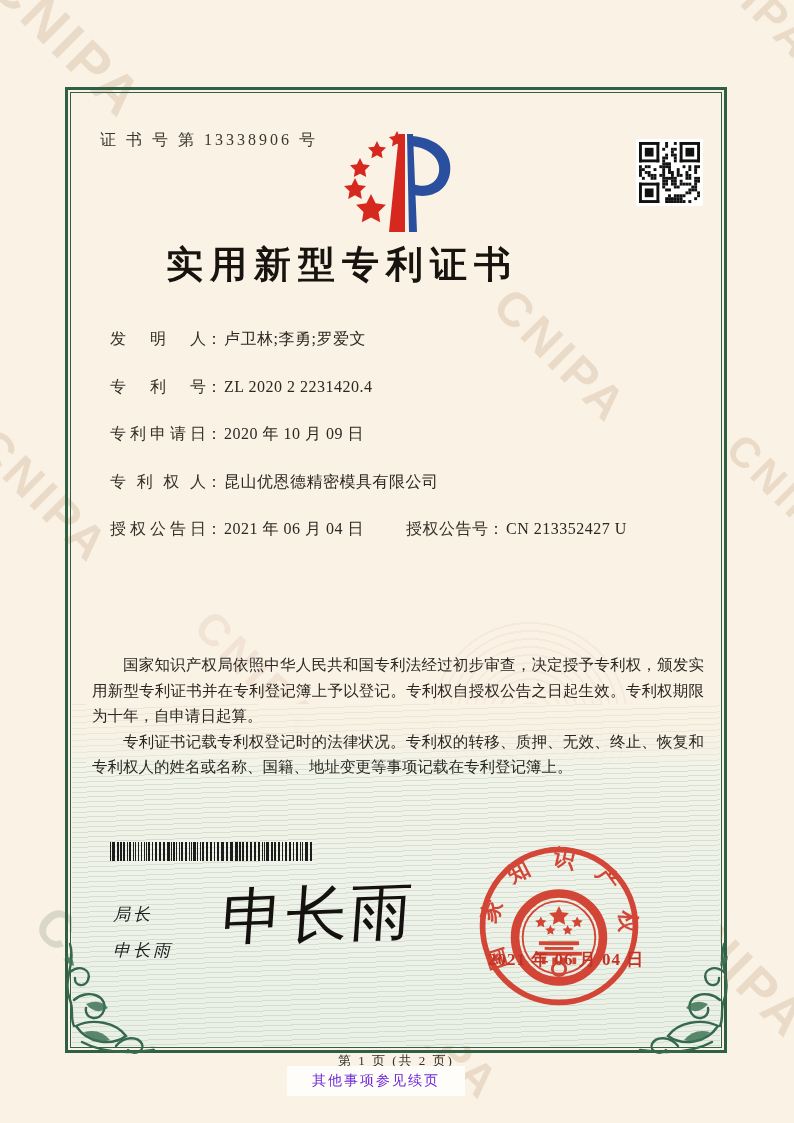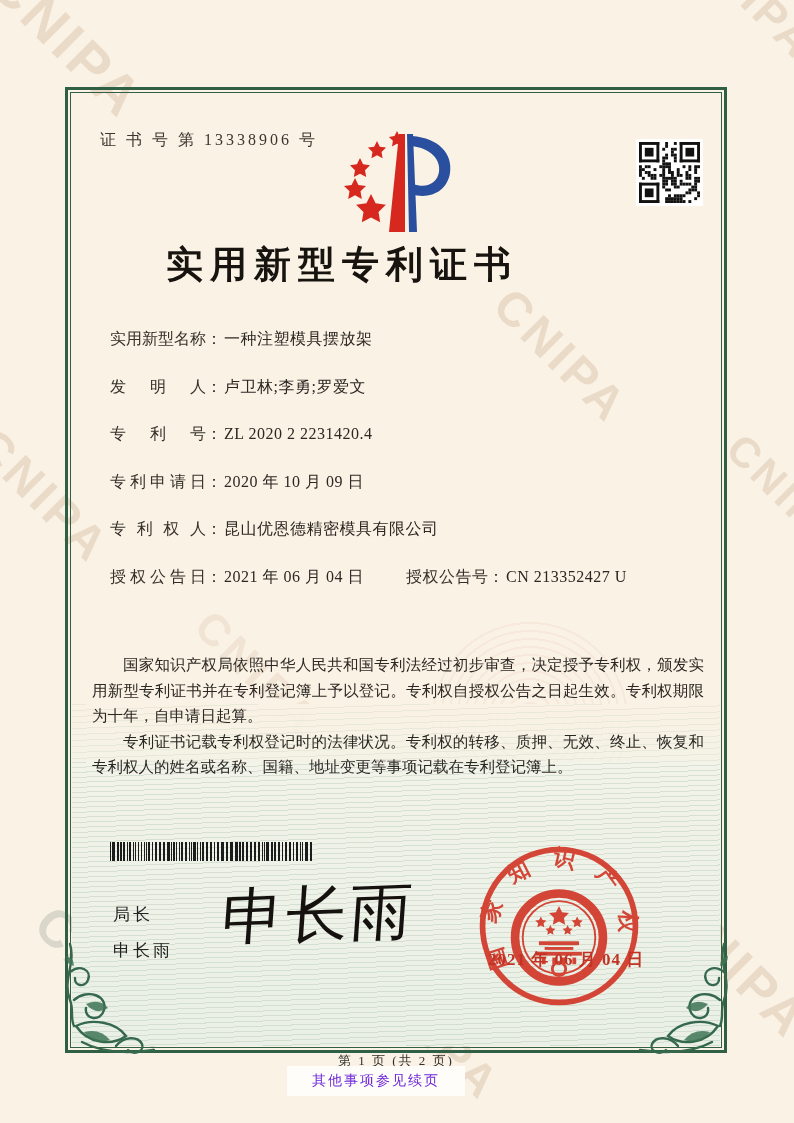--- a/index.html
+++ b/index.html
@@ -83,21 +83,21 @@
   
   .paras { position:absolute; left:92px; top:652px; width:612px; }
   .paras p {
     font-size:15.5px; line-height:25.5px; text-align:justify;
     text-indent:2em; color:#2b2723;
   }
 
   
   .barcode { position:absolute; left:110px; top:842px; width:204px; height:19px; }
   .director { position:absolute; left:113px; top:903px; font-size:17px; letter-spacing:3px; color:#222; }
-  .director div { margin-bottom:13px; }
+  .director div { margin-bottom:13px;font-style:italic; }
   .signature {
     position:absolute; left:222px; top:872px; width:230px;
     font-size:62px; color:#14110e;
     transform:rotate(-2deg) skewX(-6deg);
     letter-spacing:2px; white-space:nowrap;
   }
   .seal { position:absolute; left:473px; top:840px; width:172px; height:172px; opacity:0.93; }
   .seal-date {
     position:absolute; left:488px; top:948px; width:170px;
     font-size:17px; font-weight:bold; color:#c03325; letter-spacing:1px;
@@ -321,23 +321,20 @@
       <rect x="13" y="20" width="1" height="1" fill="#111"></rect>
       <rect x="14" y="20" width="1" height="1" fill="#111"></rect>
       <rect x="15" y="20" width="1" height="1" fill="#111"></rect>
       <rect x="17" y="20" width="1" height="1" fill="#111"></rect>
     </svg>
 
   <div class="title">实用新型专利证书</div>
 
   <div class="fields">
     <div class="frow">
-      <span class="flabel">实用新型名称</span><span class="fcolon">：</span><span class="fvalue">一种注塑模具摆放架</span>
-    </div>
-    <div class="frow">
       <span class="flabel">发明人</span><span class="fcolon">：</span><span class="fvalue">卢卫林;李勇;罗爱文</span>
     </div>
     <div class="frow">
       <span class="flabel">专利号</span><span class="fcolon">：</span><span class="fvalue">ZL 2020 2 2231420.4</span>
     </div>
     <div class="frow">
       <span class="flabel">专利申请日</span><span class="fcolon">：</span><span class="fvalue">2020 年 10 月 09 日</span>
     </div>
     <div class="frow">
       <span class="flabel">专利权人</span><span class="fcolon">：</span><span class="fvalue">昆山优恩德精密模具有限公司</span>

